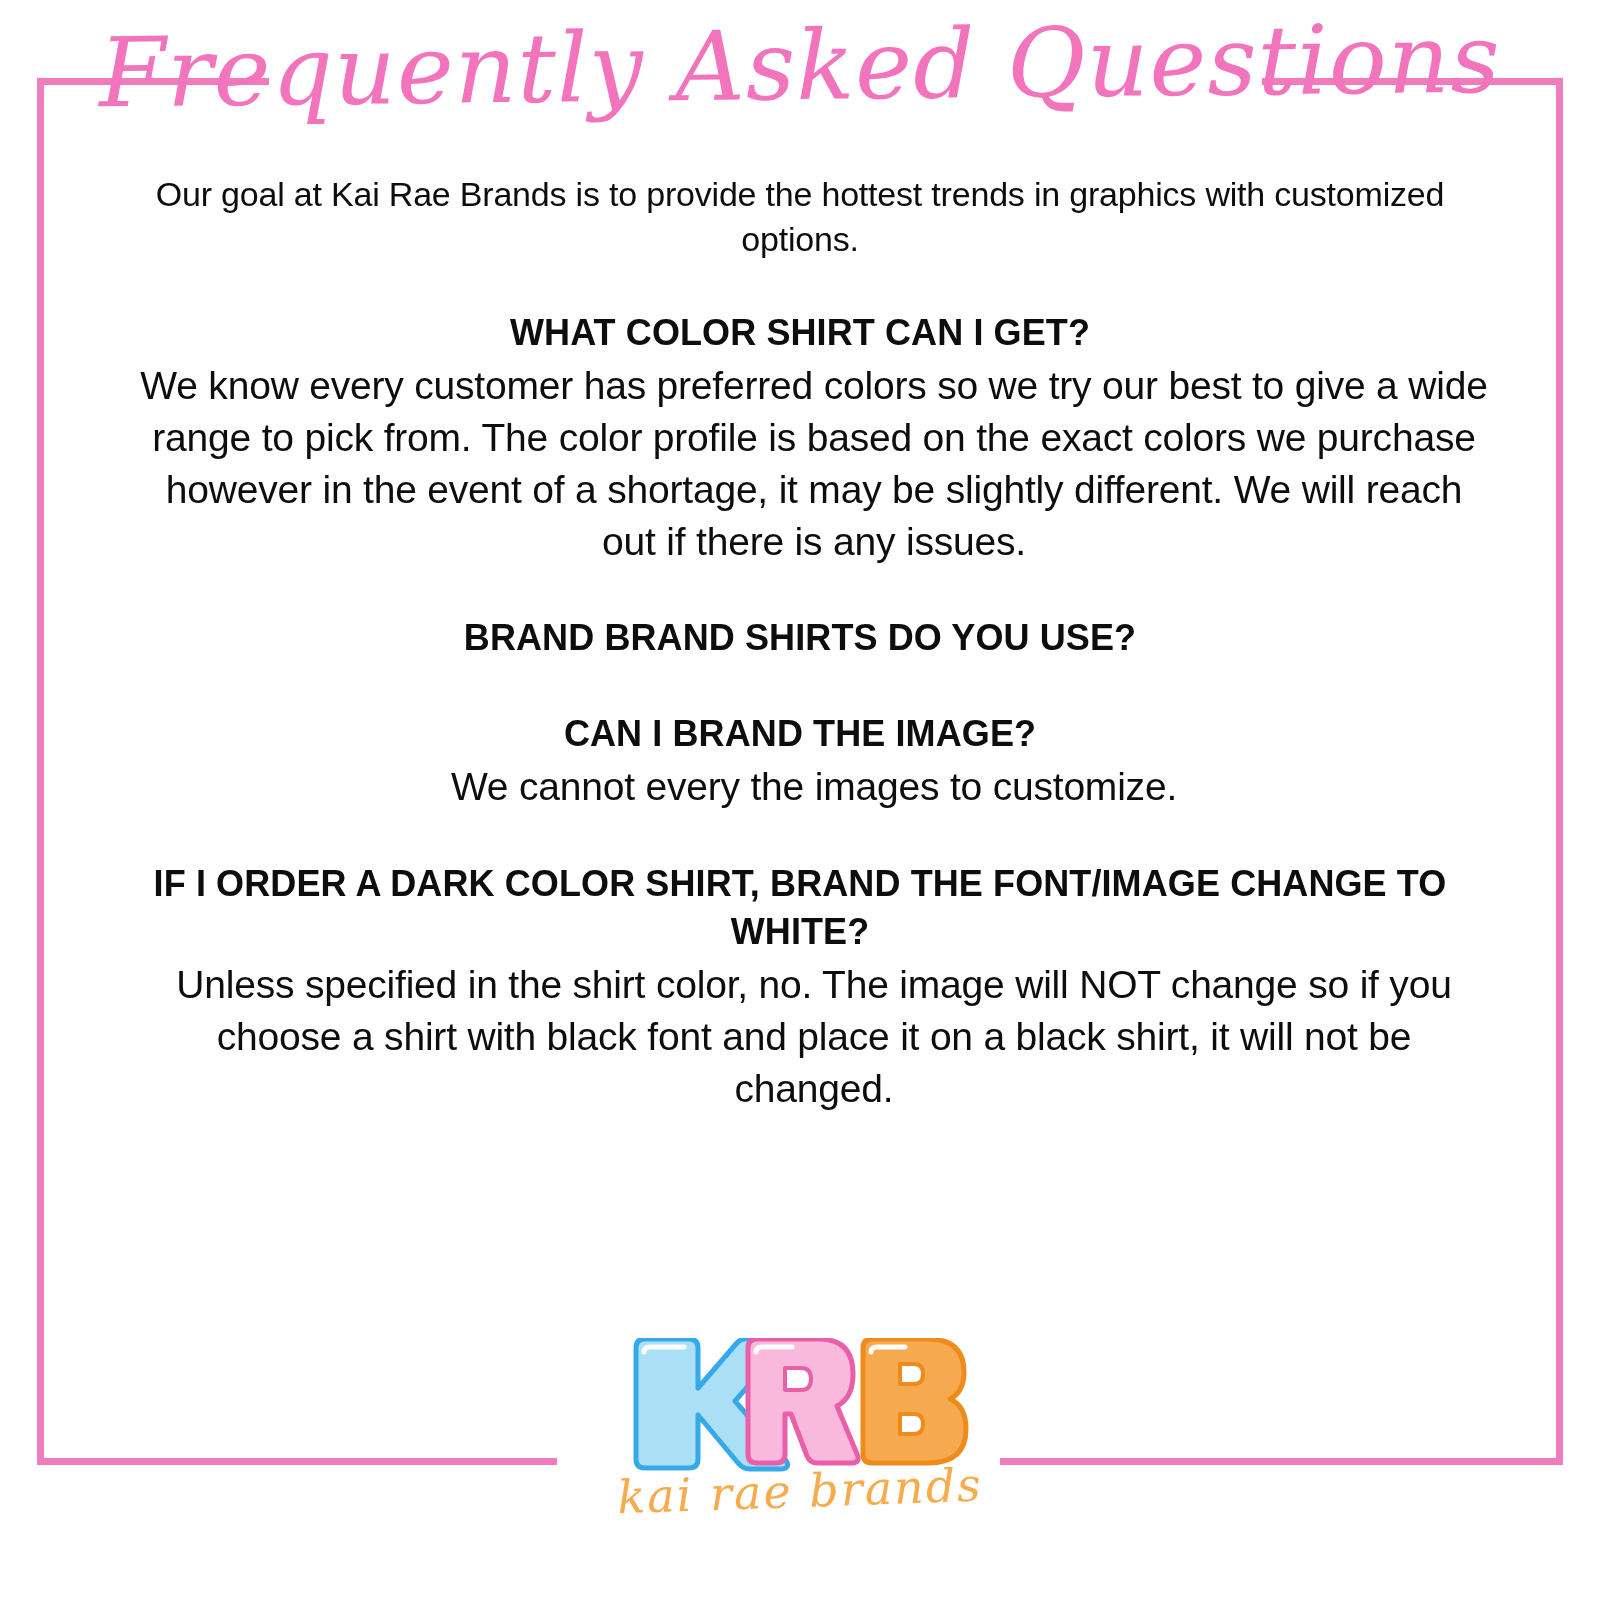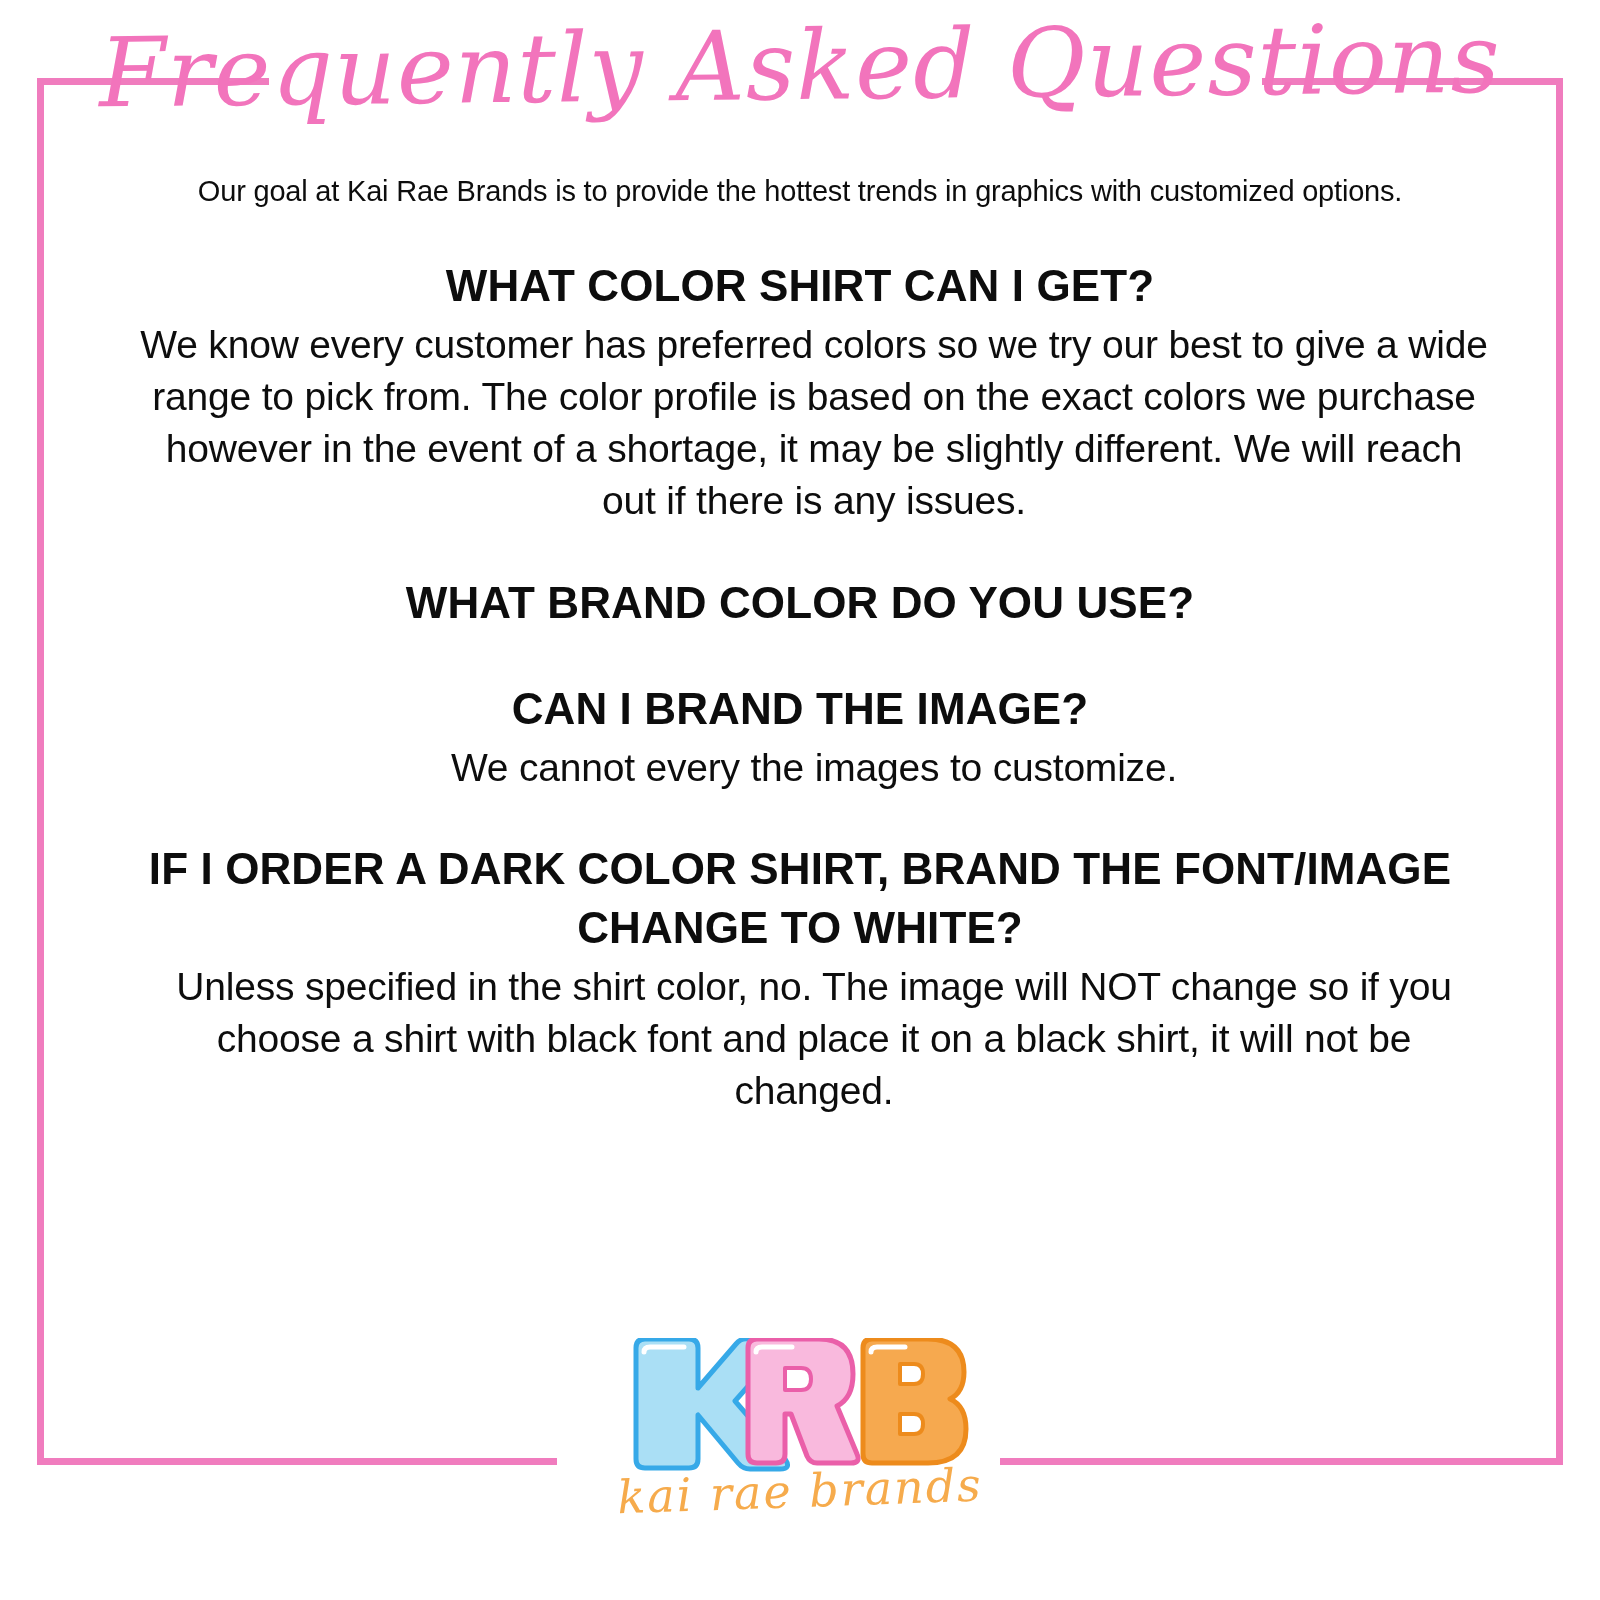--- a/index.html
+++ b/index.html
@@ -58,30 +58,30 @@
   .content {
     position: absolute;
     left: 110px;
     right: 110px;
     top: 172px;
     text-align: center;
     color: #0d0d0d;
   }
 
   .intro {
-    font-size: 29px;
+    font-size: 34px;
     line-height: 1.32;
     font-weight: 400;
     letter-spacing: -0.2px;
   }
 
   .qa { margin-top: 47px; }
 
   .q {
-    font-size: 44px;
+    font-size: 36px;
     font-weight: 700;
     line-height: 1.34;
     letter-spacing: 0.1px;
     margin-bottom: 3px;
   }
 
   .a {
     font-size: 39px;
     font-weight: 400;
     line-height: 1.33;
@@ -127,21 +127,21 @@
   <div class="content">
 
     <div class="intro">Our goal at Kai Rae Brands is to provide the hottest trends in graphics with customized options.</div>
 
     <div class="qa">
       <div class="q">WHAT COLOR SHIRT CAN I GET?</div>
       <div class="a">We know every customer has preferred colors so we try our best to give a wide range to pick from. The color profile is based on the exact colors we purchase however in the event of a shortage, it may be slightly different. We will reach out if there is any issues.</div>
     </div>
 
     <div class="qa">
-      <div class="q">WHAT BRAND COLOR DO YOU USE?</div>
+      <div class="q">BRAND BRAND SHIRTS DO YOU USE?</div>
     </div>
 
     <div class="qa">
       <div class="q">CAN I BRAND THE IMAGE?</div>
       <div class="a">We cannot every the images to customize.</div>
     </div>
 
     <div class="qa">
       <div class="q">IF I ORDER A DARK COLOR SHIRT, BRAND THE FONT/IMAGE CHANGE TO WHITE?</div>
       <div class="a">Unless specified in the shirt color, no. The image will NOT change so if you choose a shirt with black font and place it on a black shirt, it will not be changed.</div>

